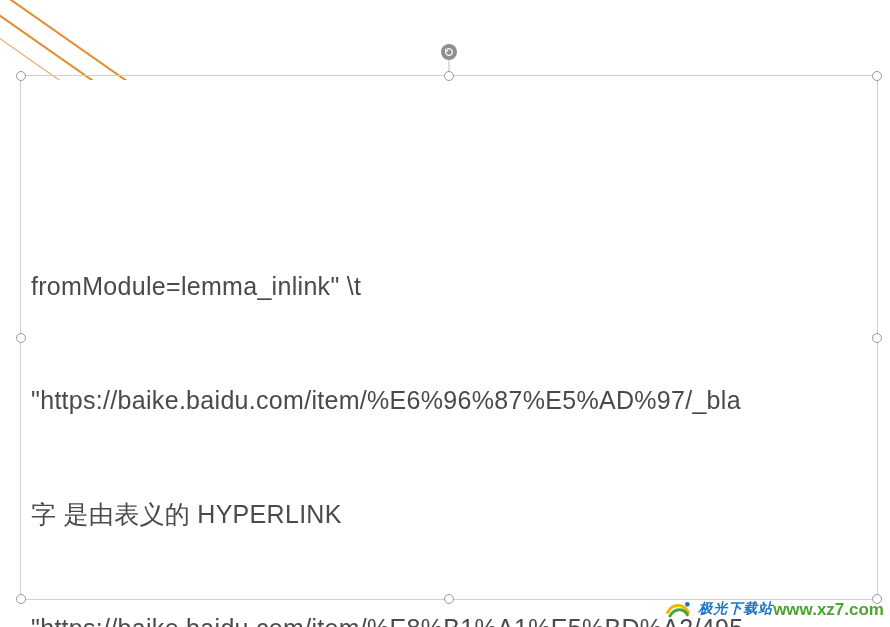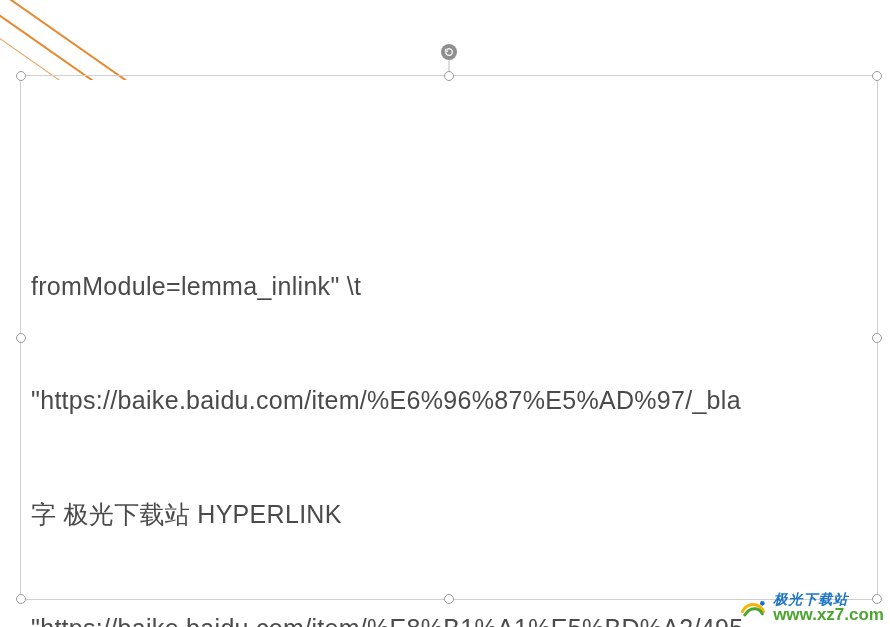--- a/index.html
+++ b/index.html
@@ -30,21 +30,21 @@
   .rotation-stem { position: absolute; top: -18px; left: 50%; width: 1px; height: 14px; background: #bdbdbd; transform: translateX(-50%); }
   .rotation-handle { position: absolute; top: -32px; left: 50%; width: 16px; height: 16px; border-radius: 50%; background: #8f8f8f; transform: translateX(-50%); display: flex; align-items: center; justify-content: center; }
   .rotation-handle svg { width: 10px; height: 10px; display: block; }
   
   .text-content { position: absolute; top: 115px; left: 10px; right: 0; font-size: 25px; line-height: 38px; color: #4a4a4a; letter-spacing: 0.3px; white-space: pre; overflow: hidden; }
   .text-content .row { display: block; }
   
   
   .watermark { position: absolute; right: 6px; bottom: 4px; display: flex; align-items: center; gap: 6px; }
   .wm-swoosh { width: 28px; height: 28px; }
-  .wm-text { display: flex; flex-direction: column; line-height: 1; }
+  .wm-text { display: flex; flex-direction: row; line-height: 1; }
   .wm-zh { font-size: 14px; font-weight: 600; color: #1b74c4; font-style: italic; letter-spacing: 1px; }
   .wm-url { font-size: 17px; font-weight: 600; color: #4aa62e; }
 </style>
 </head>
 <body>
 
 <div class="slide-canvas">
 
   <div class="deco-lines">
     <div class="line l1"></div>
@@ -67,21 +67,21 @@
     <div class="handle h-bl"></div>
     <div class="handle h-br"></div>
     <div class="handle h-ml"></div>
     <div class="handle h-mr"></div>
     <div class="handle h-mt"></div>
     <div class="handle h-mb"></div>
 
     <div class="text-content">
       <span class="row">fromModule=lemma_inlink" \t</span>
       <span class="row">"https://baike.baidu.com/item/%E6%96%87%E5%AD%97/_bla</span>
-      <span class="row">字 极光下载站 HYPERLINK</span>
+      <span class="row">字 是由表义的 HYPERLINK</span>
       <span class="row">"https://baike.baidu.com/item/%E8%B1%A1%E5%BD%A2/495</span>
       
       
       
       
     </div>
   </div>
 
   <div class="watermark">
     <span class="wm-swoosh">

